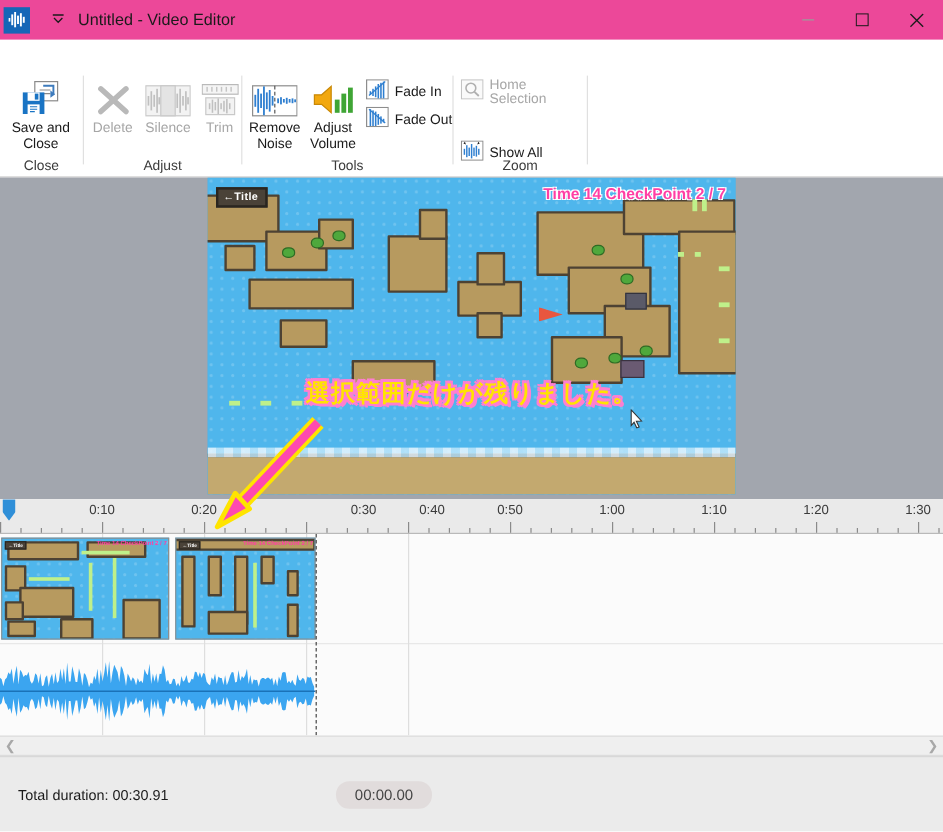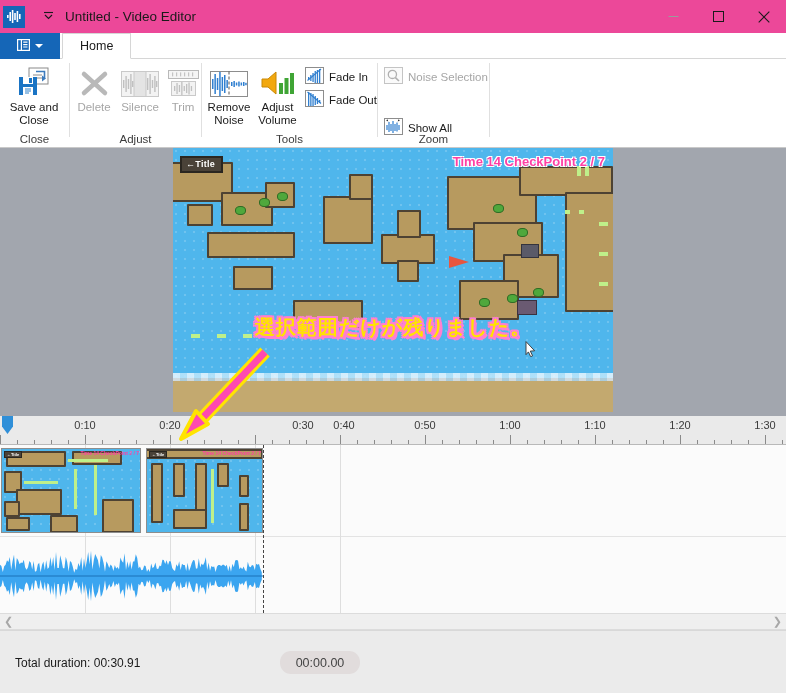--- a/index.html
+++ b/index.html
@@ -229,35 +229,20 @@
         <svg width="12" height="12" viewBox="0 0 12 12">
             <g stroke="#1a1a1a" stroke-width="1.1">
               <path d="M0.7 0.7l10.6 10.6"></path>
               <path d="M11.3 0.7L0.7 11.3"></path>
             </g>
           </svg>
       </div>
     </div>
   </div>
 
-  <div class="tabstrip">
-    <div class="filebtn">
-      <span class="ic">
-        <svg width="13" height="12" viewBox="0 0 13 12">
-            <g fill="none" stroke="#fff" stroke-width="1.2">
-          <rect x="0.6" y="0.6" width="11.8" height="10.8"></rect>
-              <path d="M4.4 0.6v10.8"></path>
-          <path d="M6.2 3.2h4.3M6.2 5.6h4.3M6.2 8h4.3"></path>
-            </g>
-          </svg>
-      </span>
-      <span class="car"></span>
-    </div>
-    <div class="tab-home">Home</div>
-  </div>
 
   <div class="ribbon">
 
     <div class="rgroup" style="left:0;width:69px;">
       <div class="bigbtn" style="left:1px;">
         <span class="glyph">
           <svg width="34" height="32" viewBox="0 0 34 32">
             <rect x="12" y="2" width="19" height="16" fill="#fff" stroke="#8a8a8a" stroke-width="1"></rect>
             <path d="M16 9h9M16 12h9" stroke="#8a8a8a" stroke-width="1"></path>
             <path d="M19 5.5h8.5v7" fill="none" stroke="#3d7bbd" stroke-width="1.6"></path>
@@ -427,21 +412,21 @@
 
     <div class="rgroup" style="left:378px;width:111px;">
       <div class="smallbtn disabled" style="left:6px;top:7px;">
         <span>
           <svg width="19" height="17" viewBox="0 0 19 17">
             <rect x="0.5" y="0.5" width="18" height="16" fill="#fafafa" stroke="#c4c4c4"></rect>
             <circle cx="8.4" cy="7.4" r="4.1" fill="none" stroke="#b0b0b0" stroke-width="1.3"></circle>
             <path d="M11.4 10.6l3.6 3.4" stroke="#b0b0b0" stroke-width="1.6"></path>
           </svg>
         </span>
-        <span class="lbl">Noise Selection</span>
+        <span class="lbl">Home Selection</span>
       </div>
       <div class="smallbtn" style="left:6px;top:30px;margin-top:28px;">
         <span>
           <svg width="19" height="17" viewBox="0 0 19 17">
             <rect x="0.5" y="0.5" width="18" height="16" fill="#fff" stroke="#8d8d8d"></rect>
             <g fill="#2f7fd0">
               <rect x="2.4" y="7" width="1.2" height="5"></rect>
                 <rect x="4.4" y="4" width="1.2" height="10"></rect>
               <rect x="6.4" y="6" width="1.2" height="7"></rect>
                 <rect x="8.4" y="3" width="1.2" height="12"></rect>
@@ -572,21 +557,21 @@
         <div class="tick min" style="left: 714px;"></div>
         <div class="tick min" style="left: 731px;"></div>
         <div class="tick min" style="left: 748px;"></div>
         <div class="tick maj" style="left: 765px;"></div>
         <div class="tick min" style="left: 782px;"></div>
       </div>
     <div id="ruler-labels">
         <div class="rlabel" style="left: 85px;">0:10</div>
         <div class="rlabel" style="left: 170px;">0:20</div>
         <div class="rlabel" style="left: 255px; margin-left: 48px;">0:30</div>
-        <div class="rlabel" style="left: 344px; text-align: center;">0:40</div>
+        <div class="rlabel" style="left: 360px; text-align: center;">0:40</div>
         <div class="rlabel" style="left: 425px;">0:50</div>
         <div class="rlabel" style="left: 510px;">1:00</div>
         <div class="rlabel" style="left: 595px;">1:10</div>
         <div class="rlabel" style="left: 680px;">1:20</div>
         <div class="rlabel" style="left: 765px;">1:30</div>
       </div>
   </div>
 
   <div class="tracks">
     <div class="track-vid"></div>

